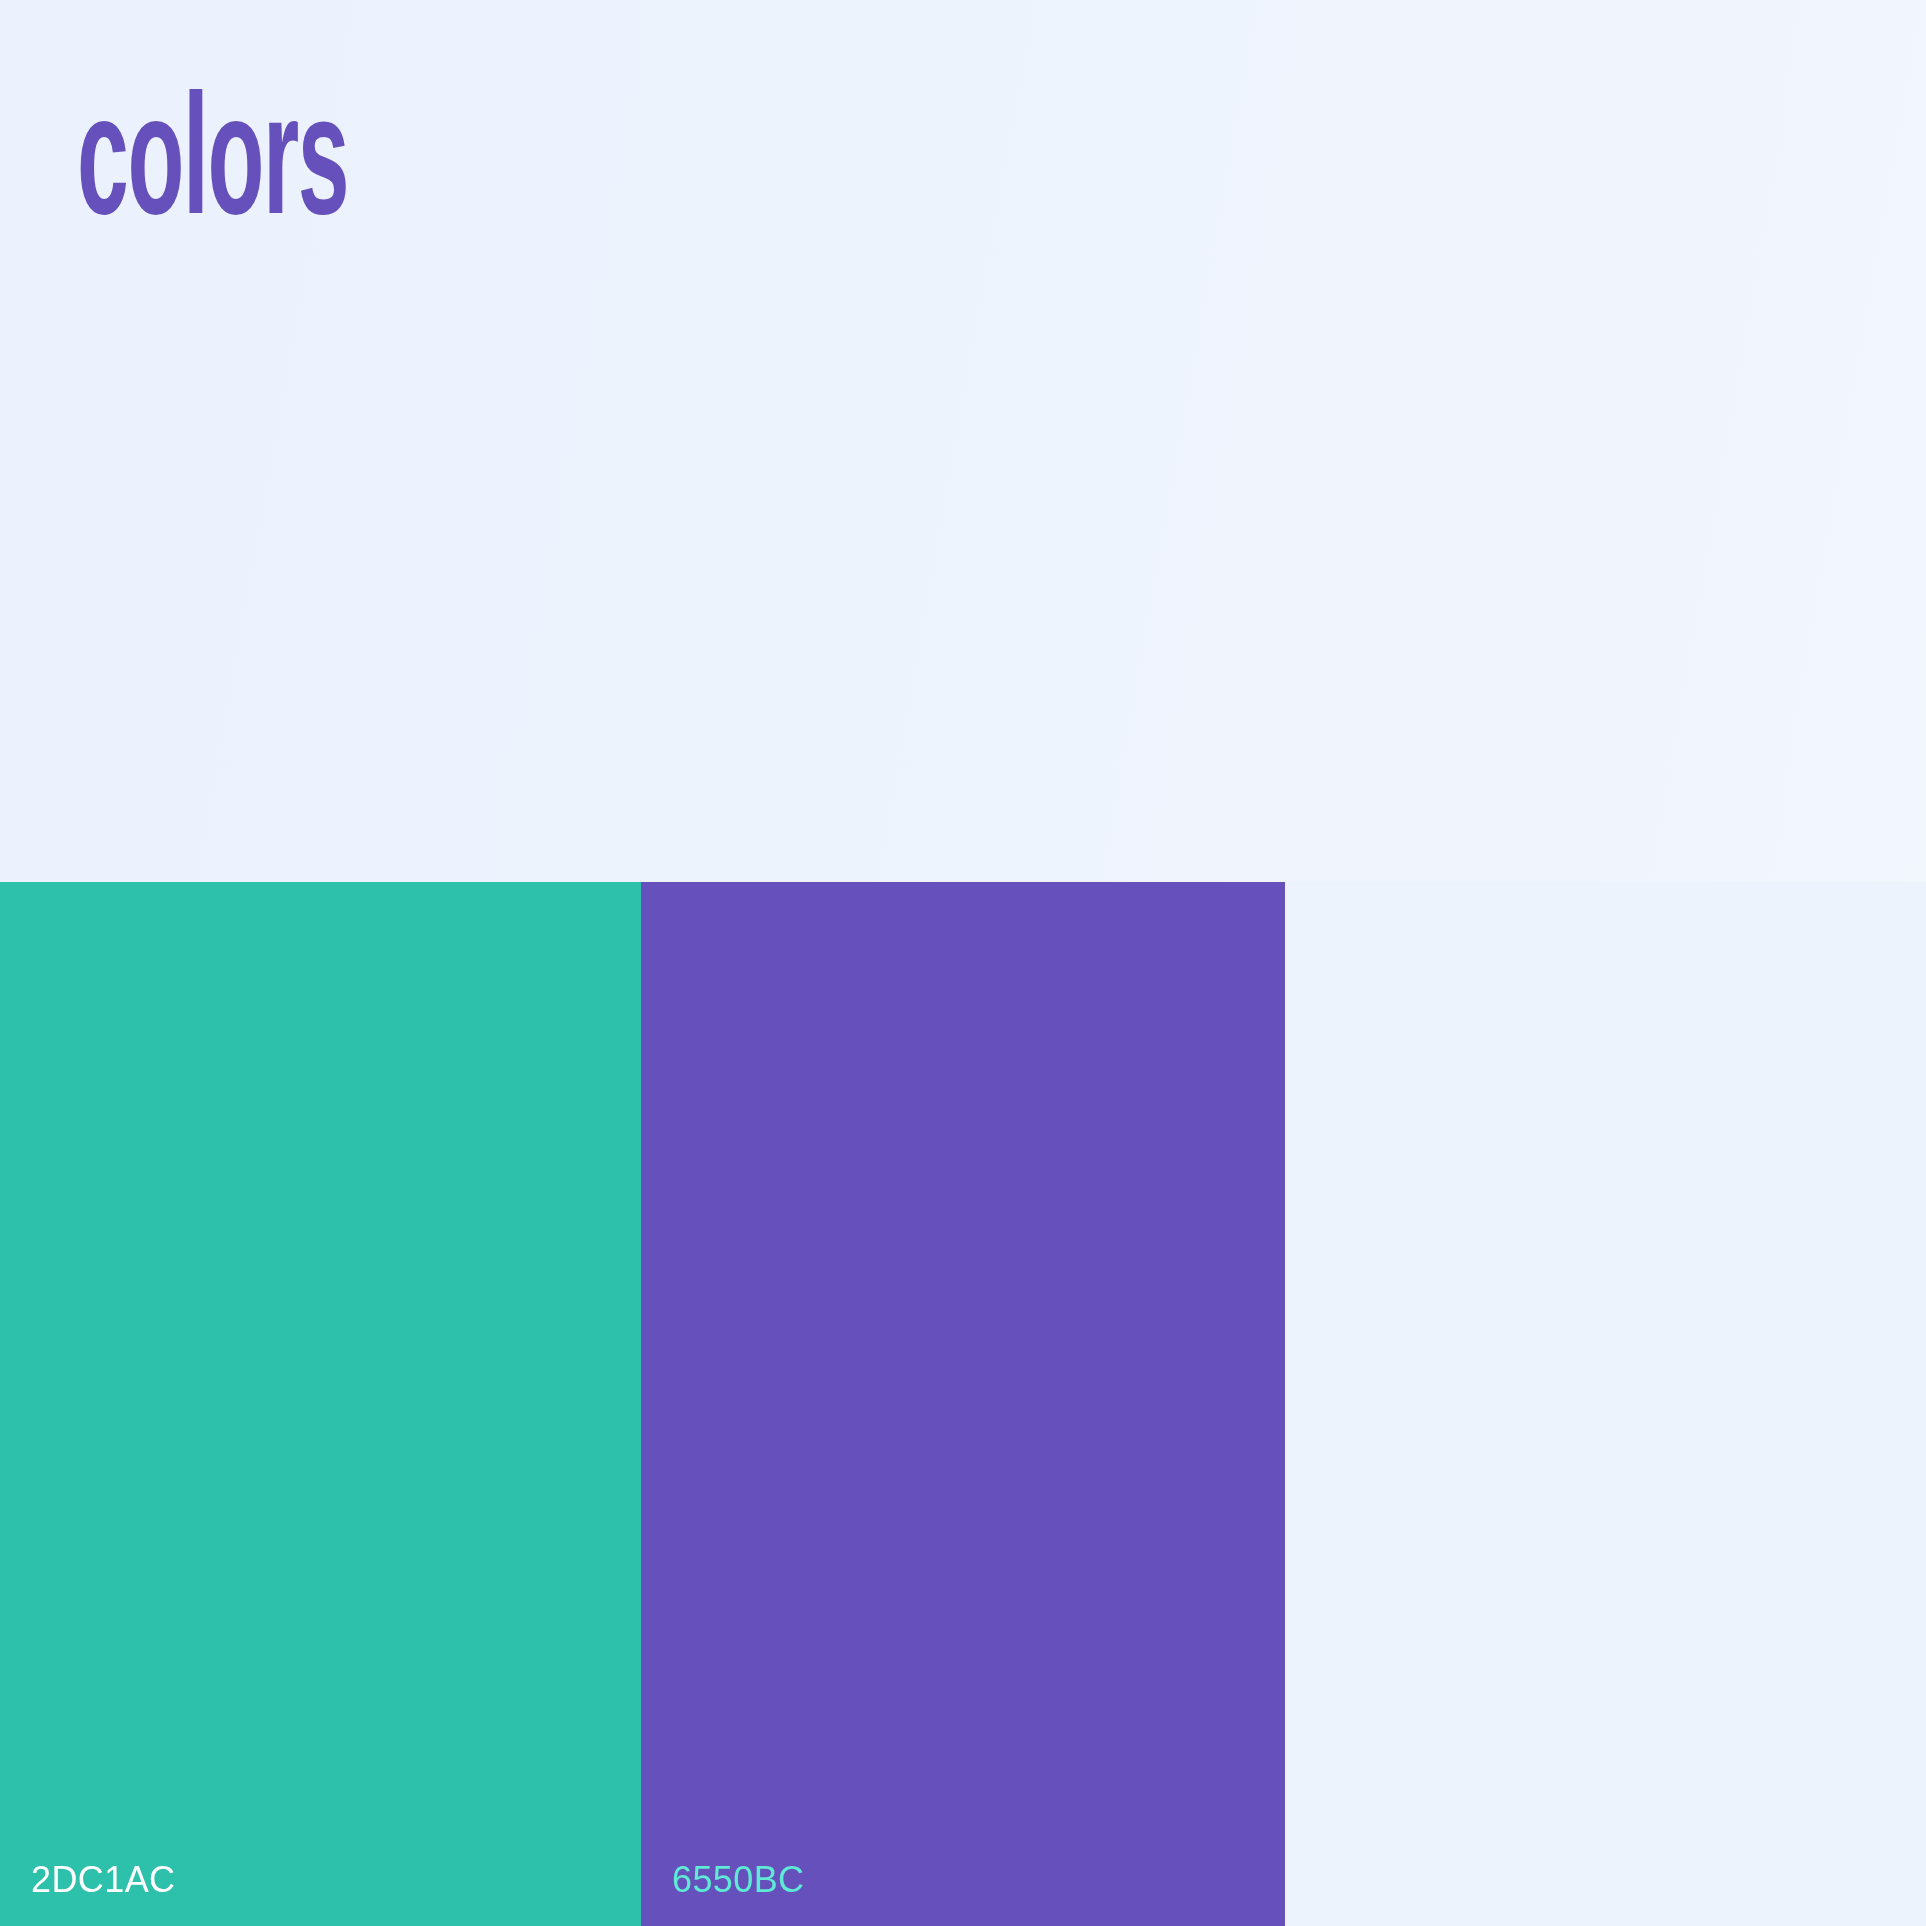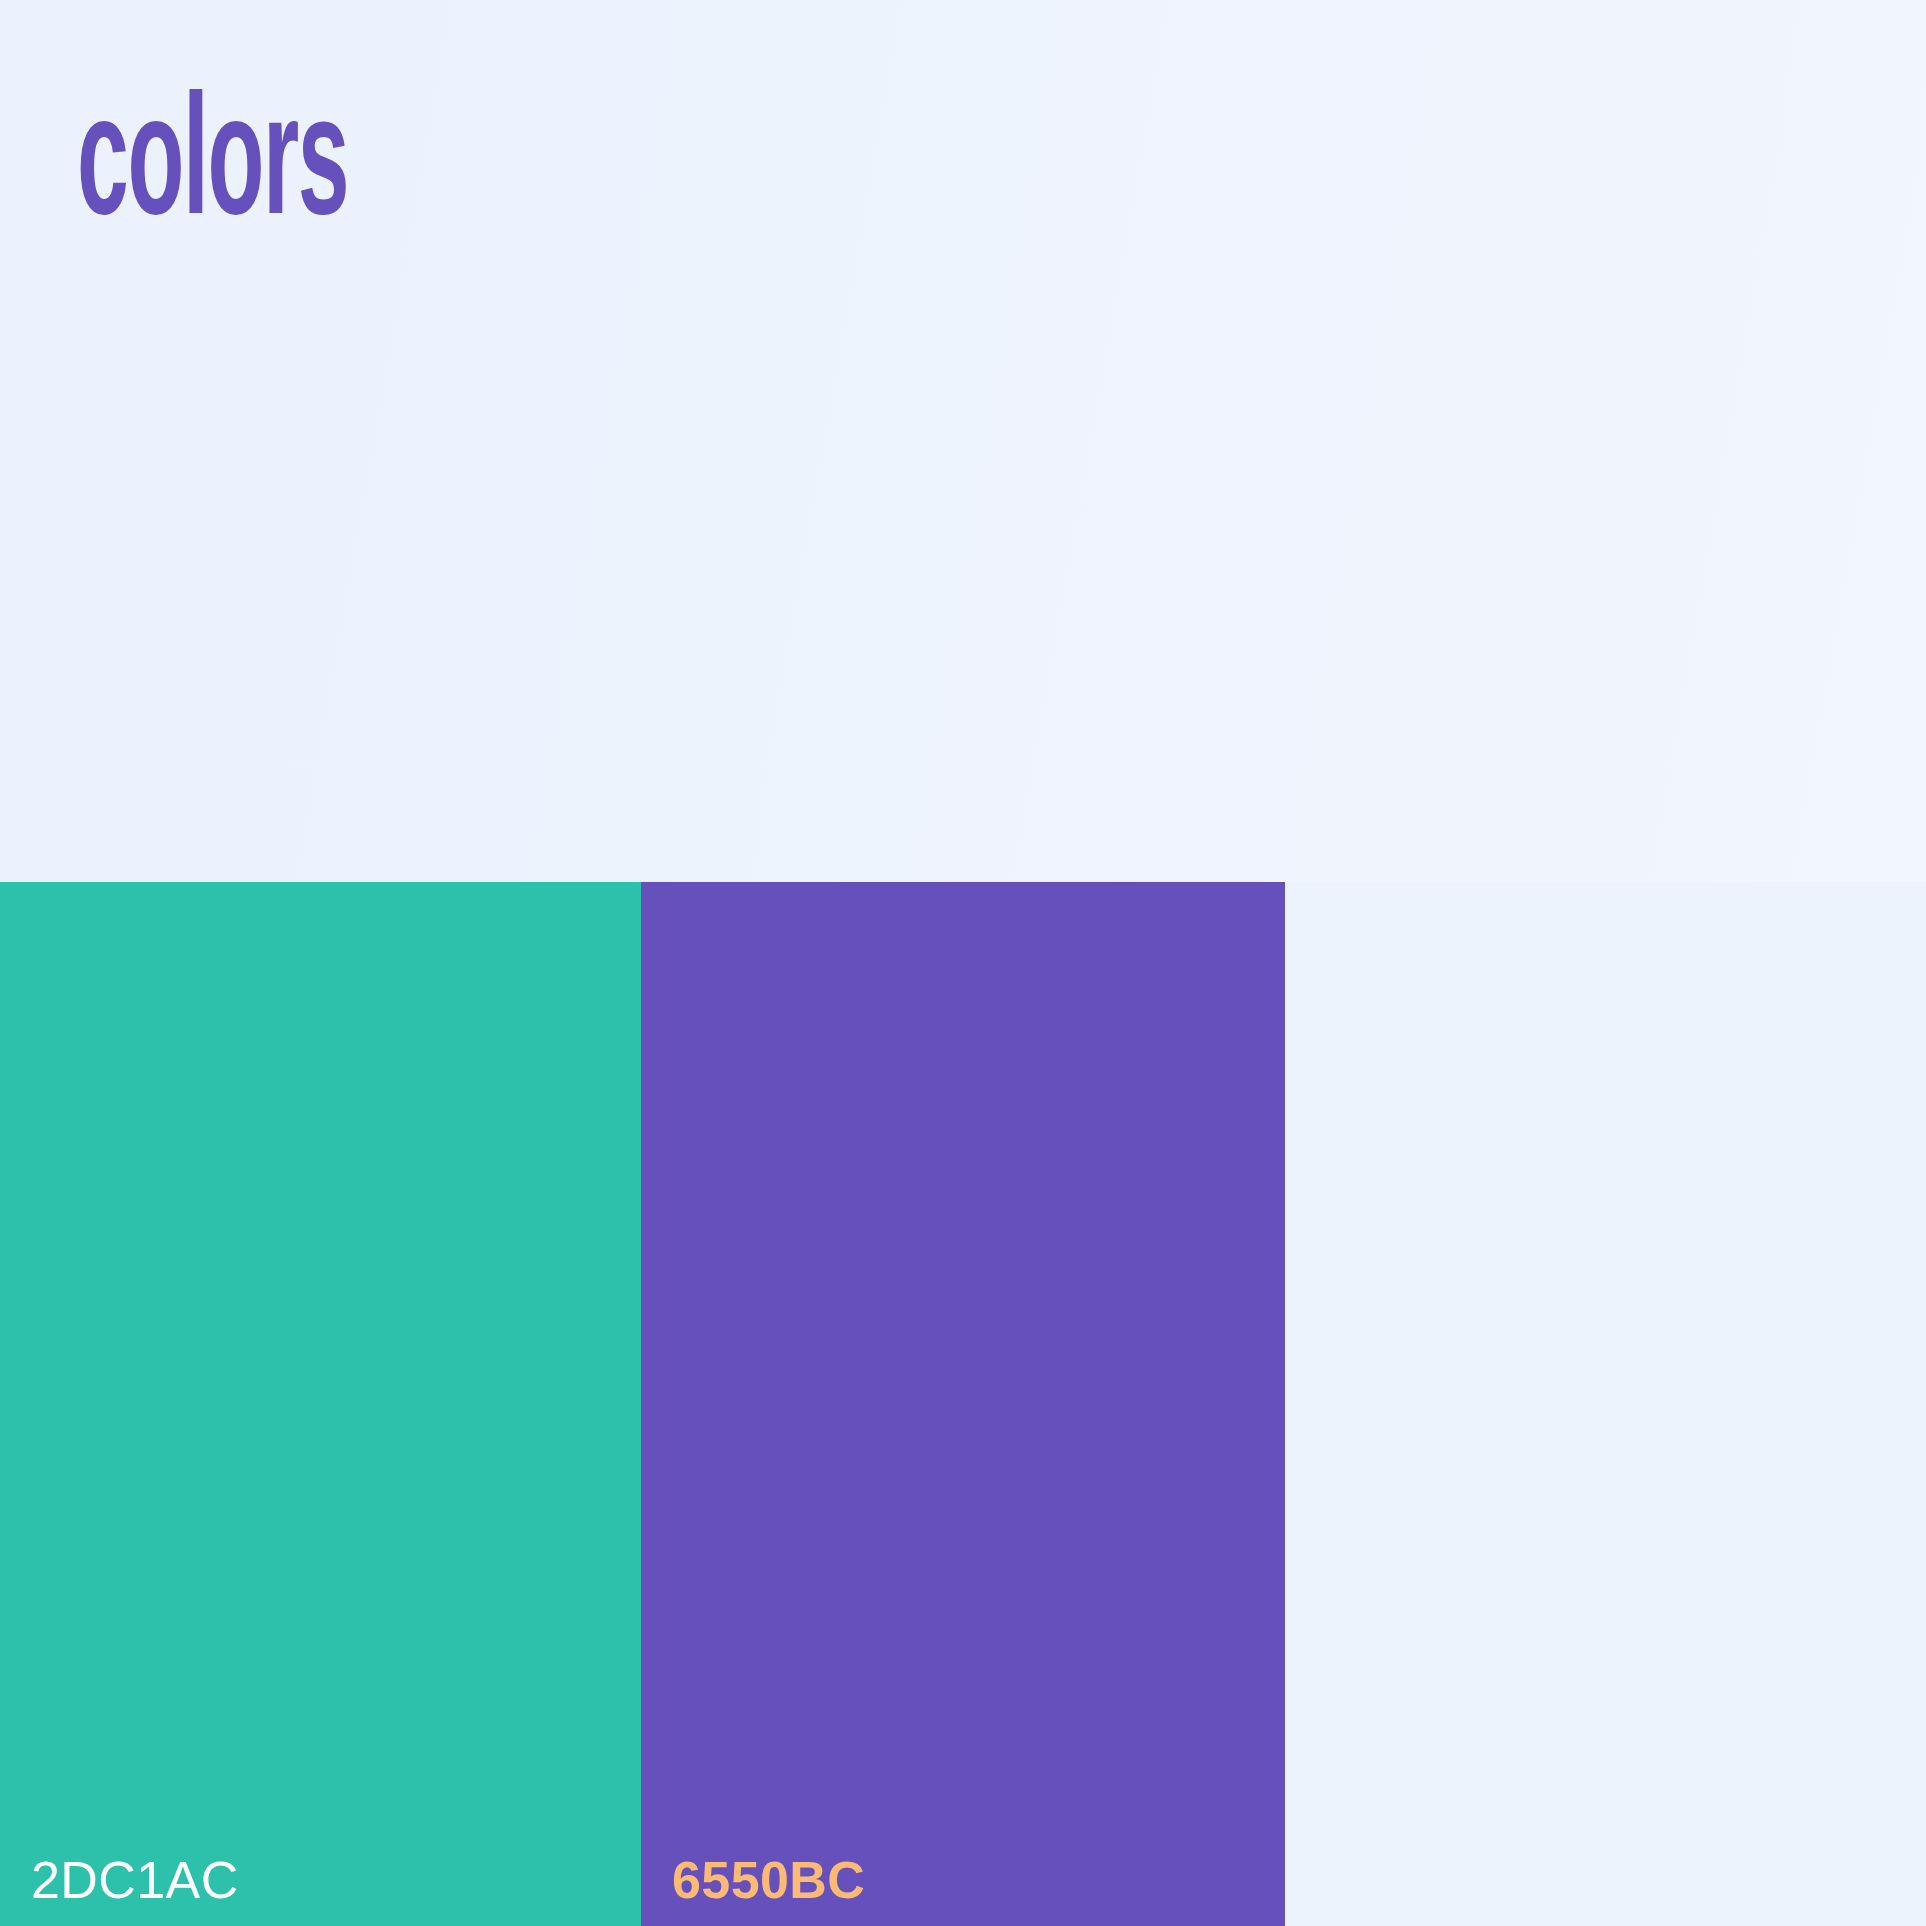--- a/index.html
+++ b/index.html
@@ -64,21 +64,21 @@
   .swatch-1 { width: 641px; }
   .swatch-2 { width: 642px; }
   .swatch-3 { width: 644px; }
 
   .swatch-label {
     position: absolute;
     left: 31px;
     bottom: 20.5px;
     font-family: "Liberation Sans", "DejaVu Sans", sans-serif;
     font-weight: 300;
-    font-size: 52px;
+    font-size: 36px;
     line-height: 52px;
     letter-spacing: 0.4px;
     white-space: nowrap;
     -webkit-font-smoothing: antialiased;
   }
 </style>
 </head>
 <body>
 
 <div id="canvas">
@@ -88,18 +88,18 @@
   </div>
 
   <div class="swatch-strip">
 
     <div class="swatch swatch-1" style="background-color: rgb(45, 193, 172);">
       <div class="swatch-label" style="color: rgb(255, 255, 255);">2DC1AC</div>
     </div>
 
 
     <div class="swatch swatch-3" style="background-color: rgb(101, 80, 188);">
-      <div class="swatch-label" style="color: #fdba74; font-weight: bold;">6550BC</div>
+      <div class="swatch-label" style="color: #5eead4;">6550BC</div>
     </div>
 
   </div>
 </div>
 
 
 </body></html>

